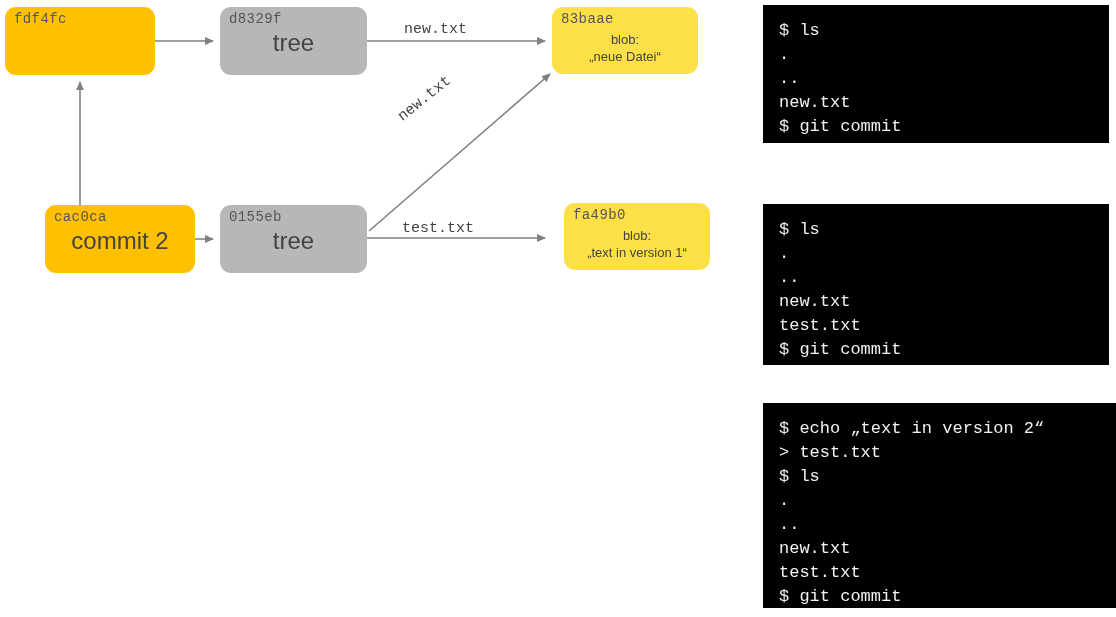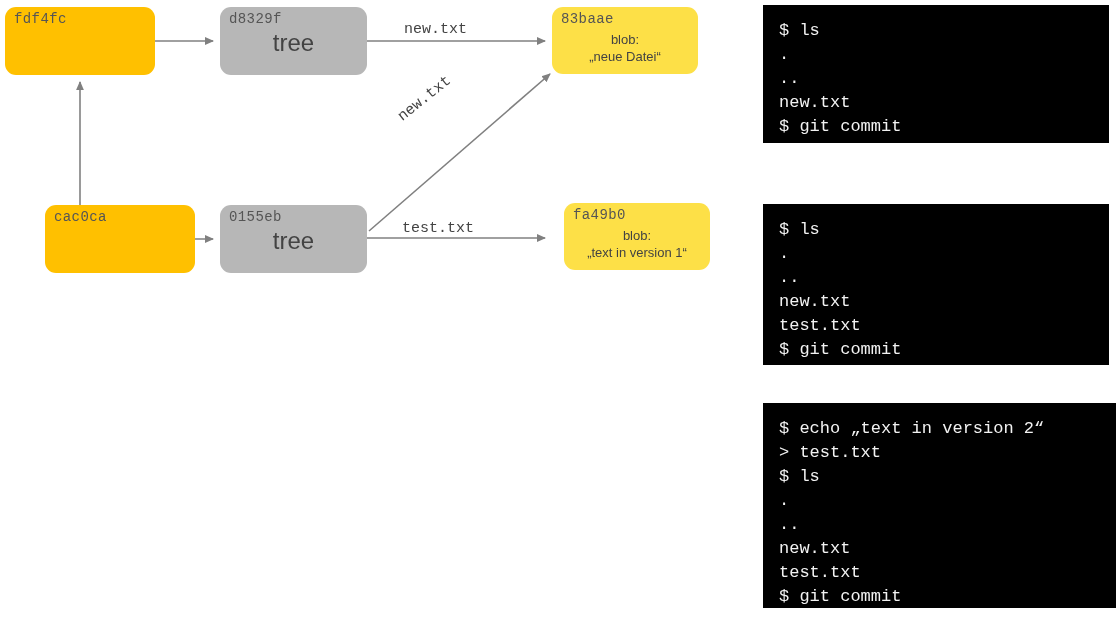--- a/index.html
+++ b/index.html
@@ -134,20 +134,21 @@
 
   <line x1="369" y1="231" x2="550" y2="74" stroke="#808080" stroke-width="1.6" marker-end="url(#arrow)"></line>
 </svg>
 
 <div class="node commit" id="commit1">
   <span class="node-hash">fdf4fc</span>
 </div>
 
 <div class="node commit" id="commit2">
   <span class="node-hash">cac0ca</span>
+  <span class="node-label">commit 2</span>
 </div>
 
 <div class="node tree" id="tree1">
   <span class="node-hash">d8329f</span>
   <span class="node-label">tree</span>
 </div>
 
 <div class="node tree" id="tree2">
   <span class="node-hash">0155eb</span>
   <span class="node-label">tree</span>

